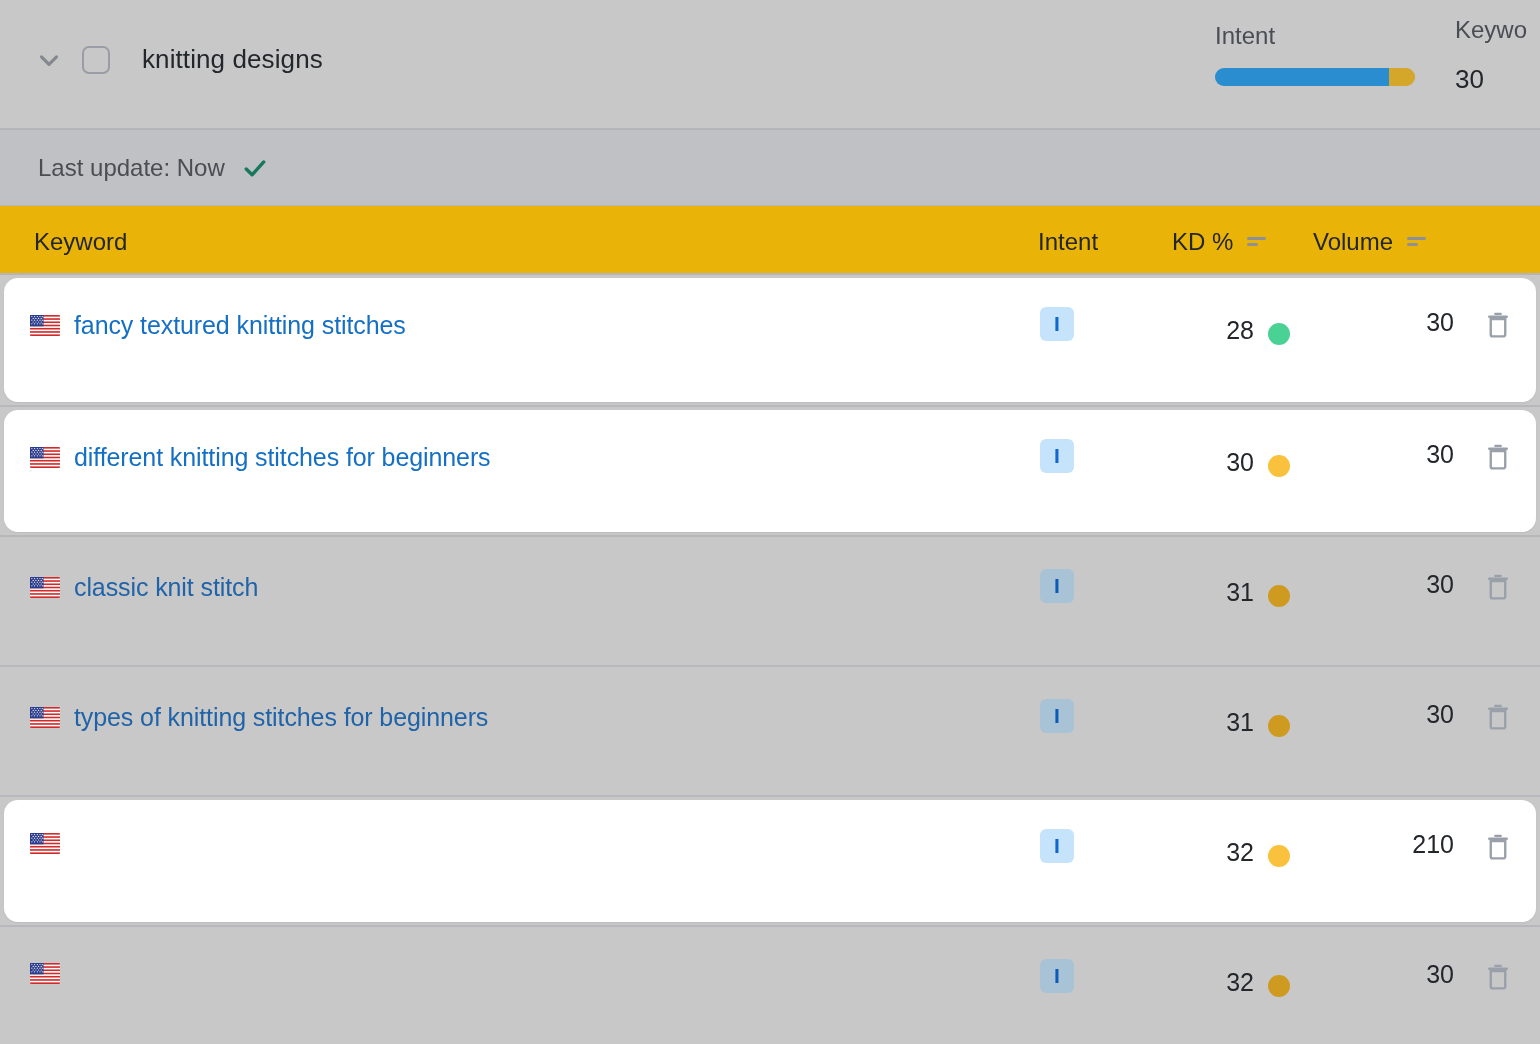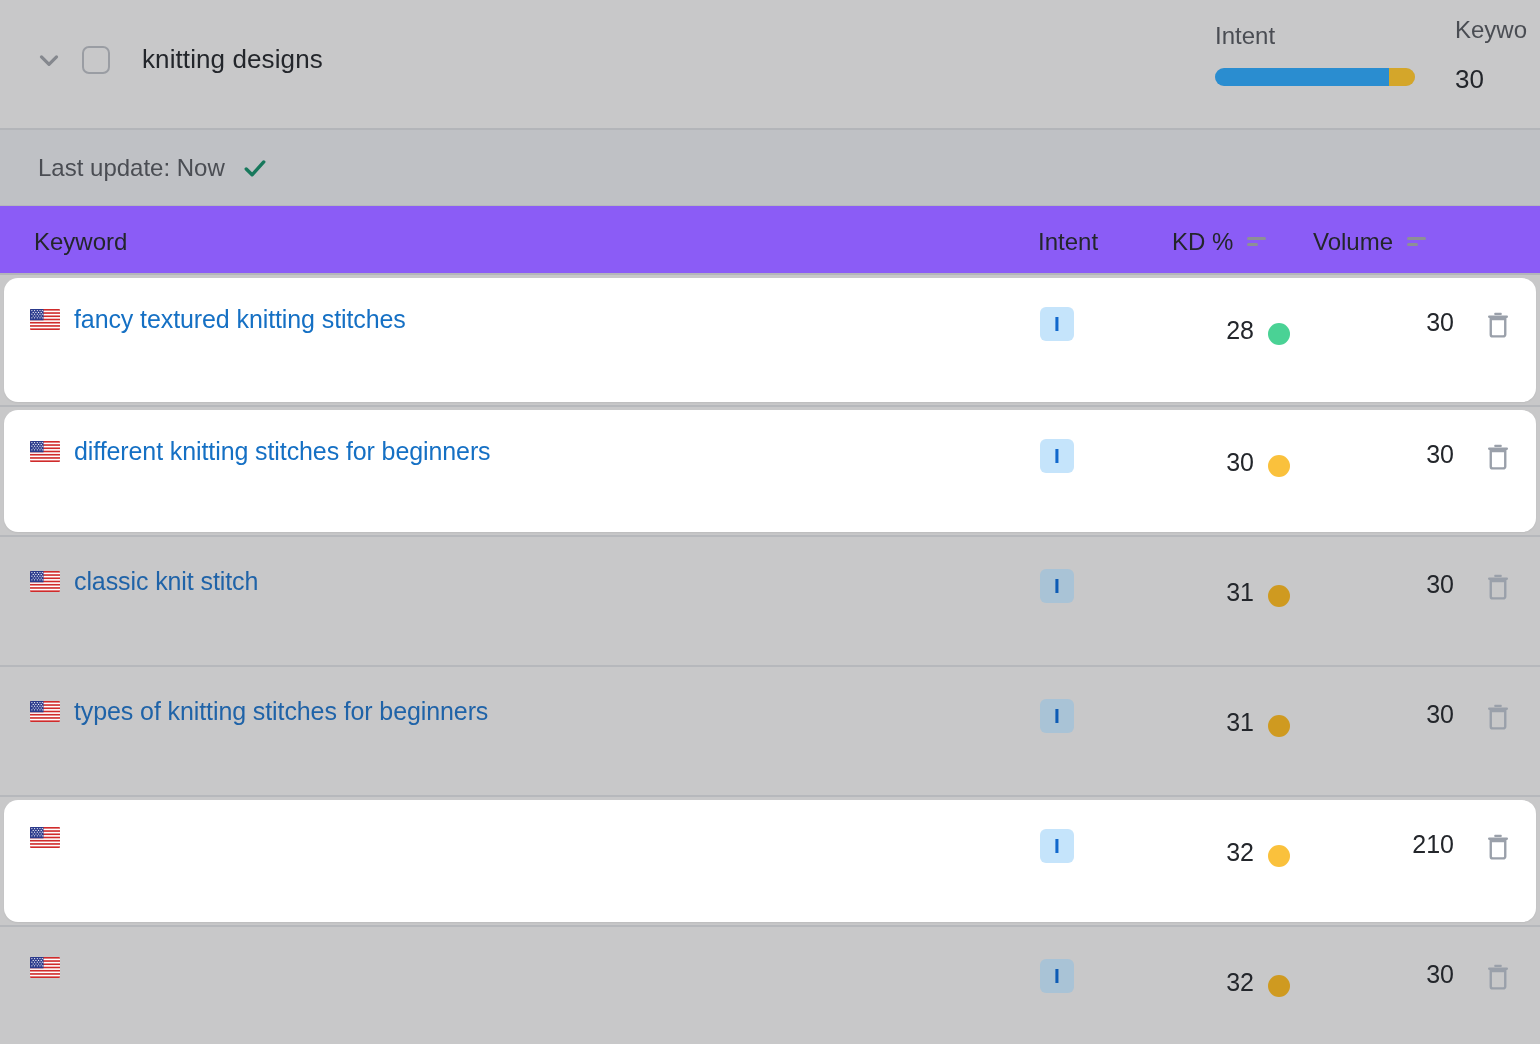--- a/index.html
+++ b/index.html
@@ -120,21 +120,21 @@
   .check-icon {
     margin-left: 16px;
     display: inline-flex;
     align-items: center;
   }
 
   
   .table-head {
     position: relative;
     height: 69px;
-    background: #8b5cf6;
+    background: #eab308;
     border-bottom: 2px solid #b3b5b9;
     box-sizing: border-box;
   }
   .th {
     position: absolute;
     top: 22px;
     font-size: 24px;
     color: #23262b;
     display: flex;
     align-items: center;
@@ -177,21 +177,21 @@
   }
 
   .row-inner {
     position: absolute;
     inset: 0;
   }
 
   .kw-cell {
     position: absolute;
     left: 30px;
-    top: 30px;
+    top: 36px;
     display: flex;
     align-items: center;
     gap: 14px;
   }
   .flag-icon {
     width: 30px;
     height: 21px;
     position: relative;
     border-radius: 1px;
     overflow: hidden;

